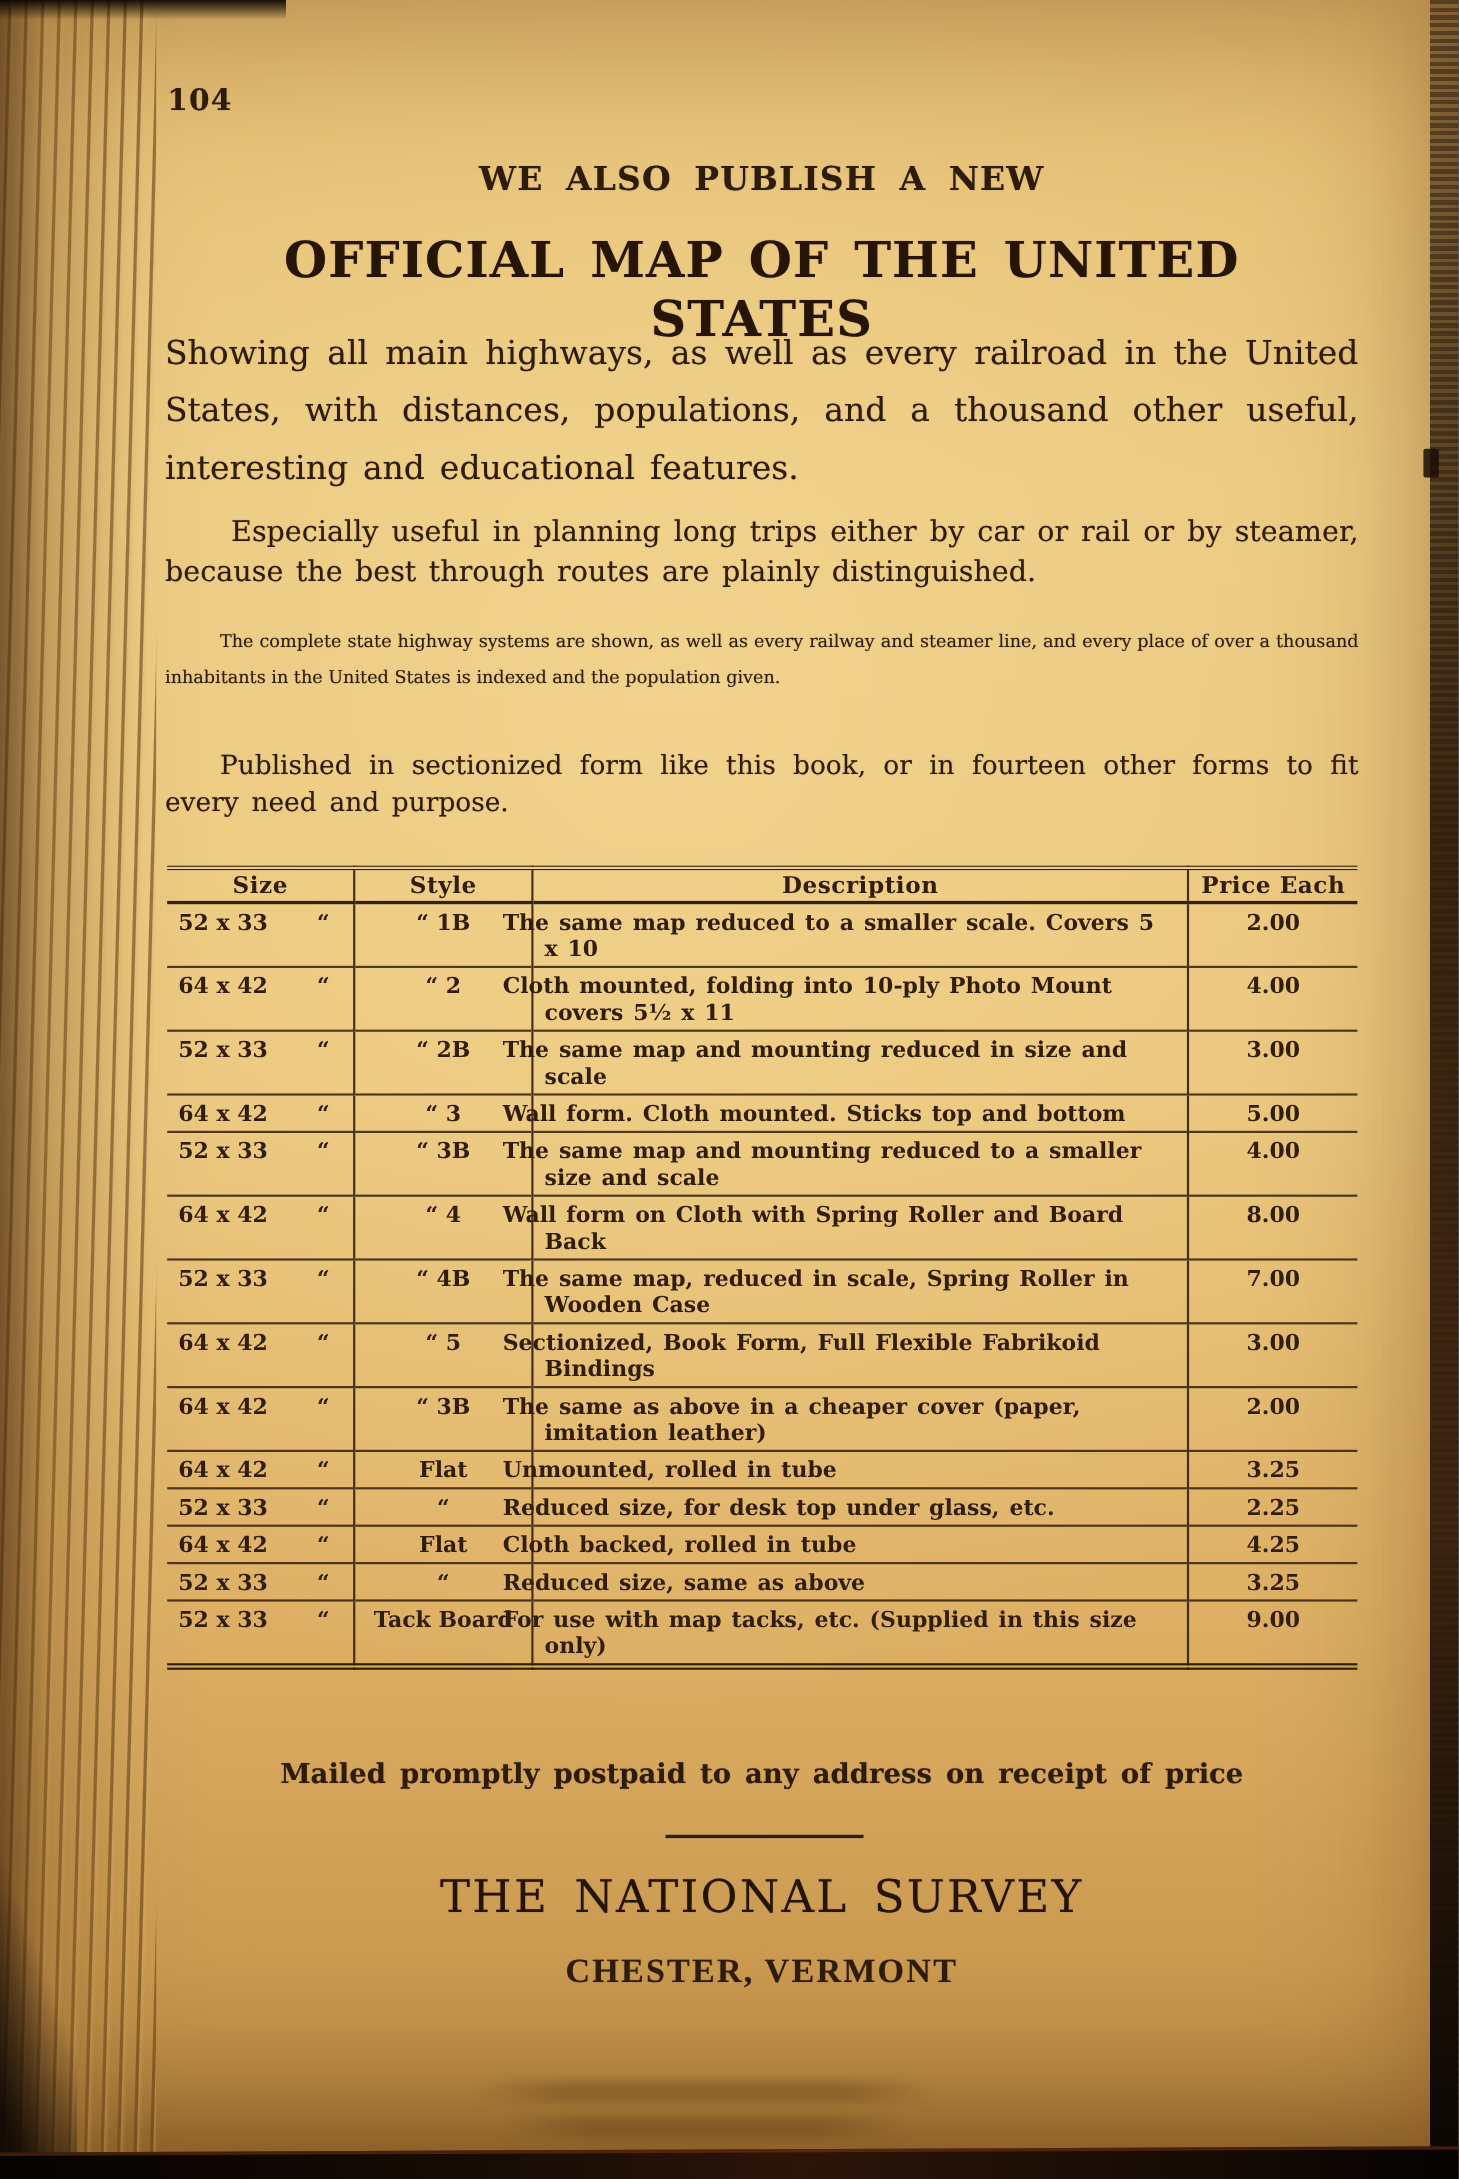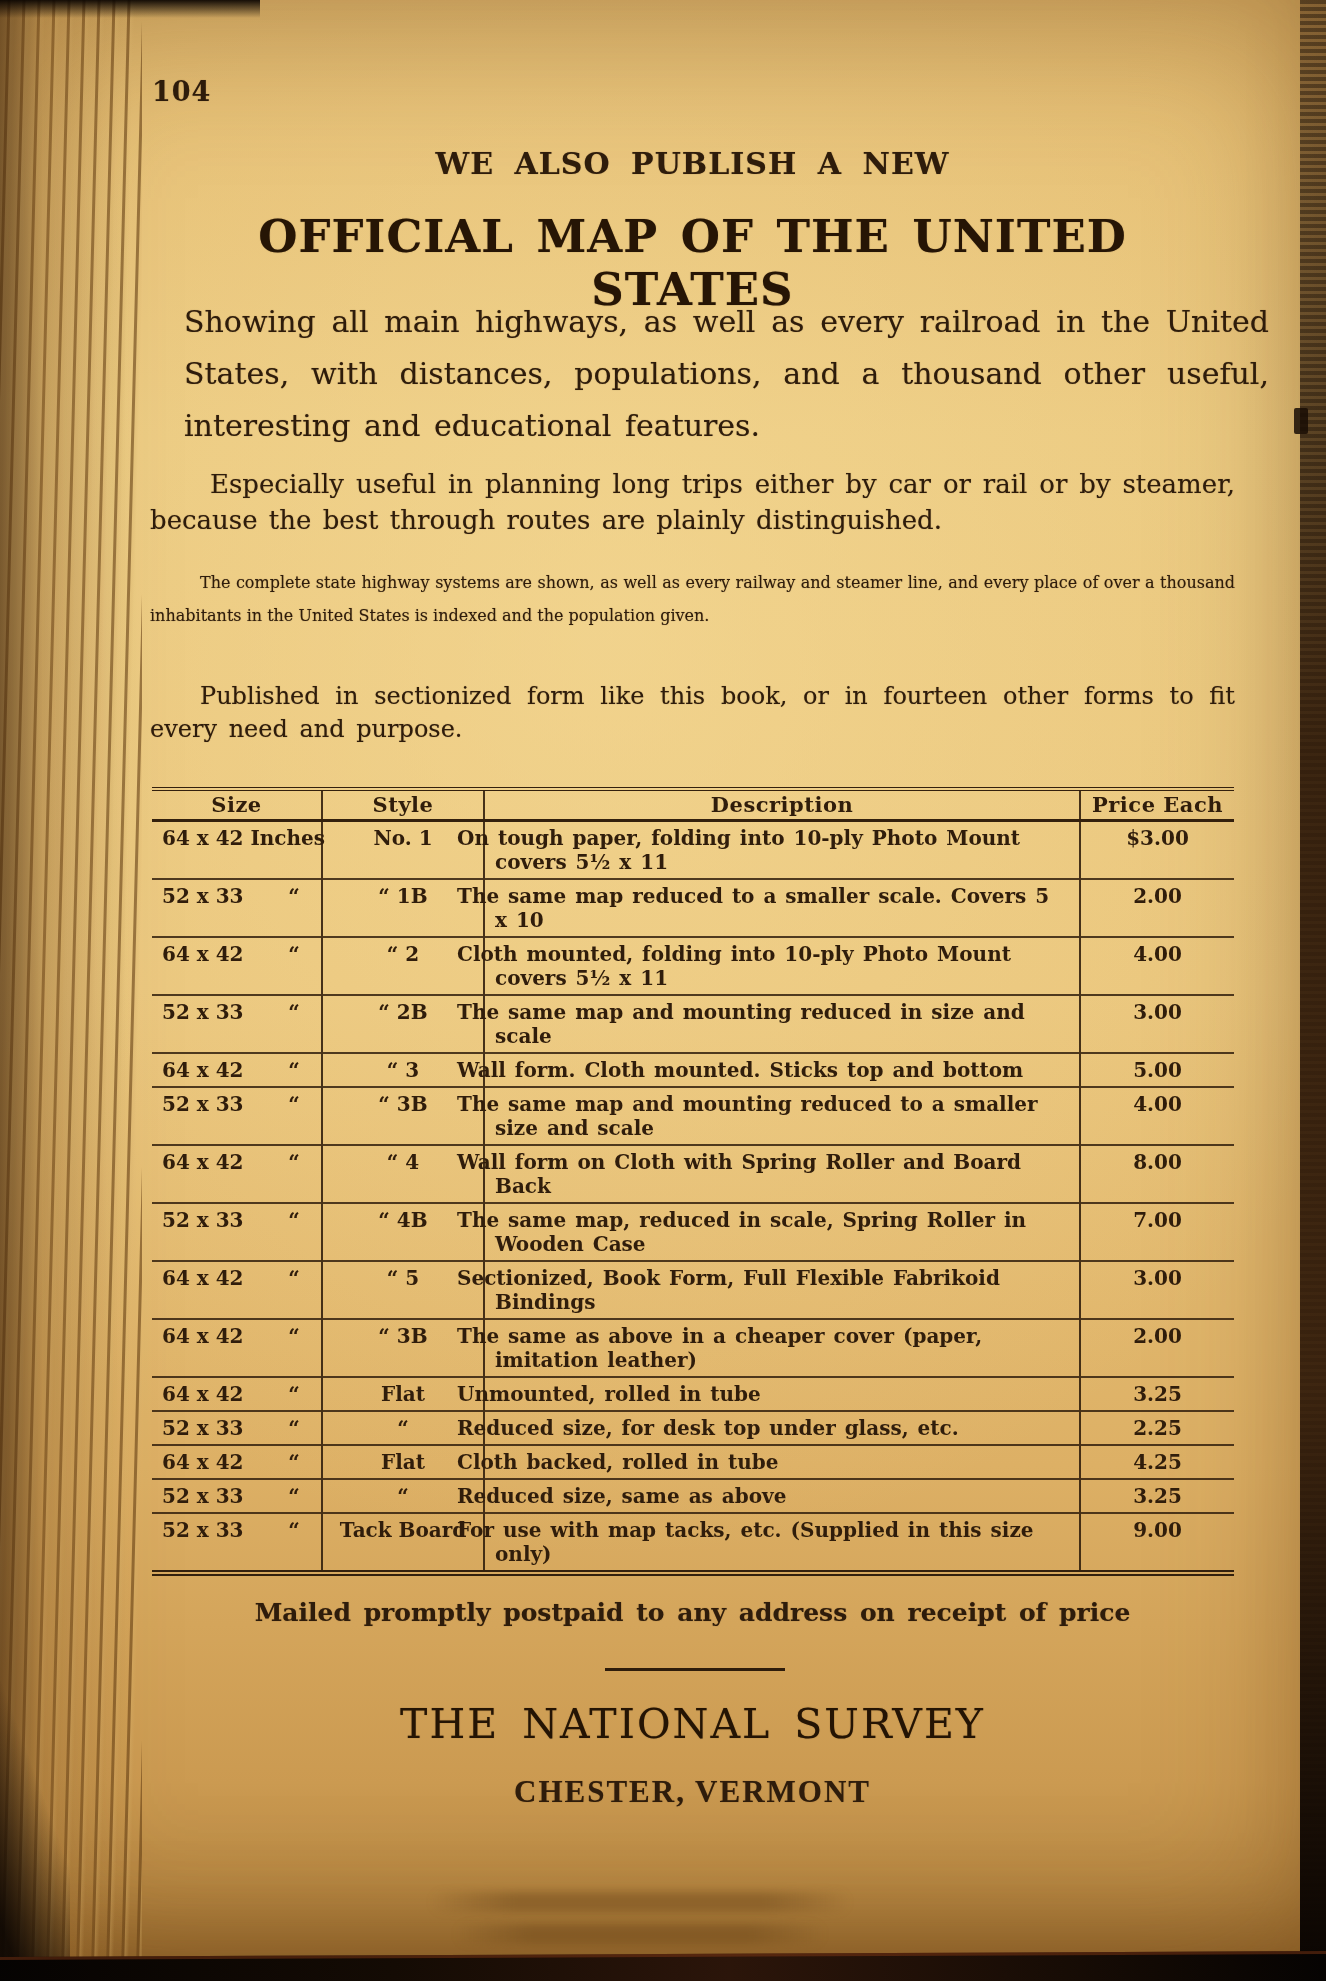--- a/index.html
+++ b/index.html
@@ -46,21 +46,21 @@
     border-top:3px solid rgba(140,60,22,.45);
     transform:rotate(-.25deg);
   }
   
   #content{position:absolute;left:150px;top:0;width:1085px;}
   .abs{position:absolute;}
   #page-number{top:76px;left:2px;font-size:27px;font-weight:700;letter-spacing:1px;}
   #heading-small{top:146px;left:0;width:100%;text-align:center;font-size:30px;font-weight:700;letter-spacing:1px;word-spacing:9px;}
   #heading-large{top:210px;left:0;width:100%;text-align:center;font-size:45px;font-weight:700;letter-spacing:1px;word-spacing:6px;color:#261505;}
   .para{left:0;width:100%;text-align:justify;}
-  #para1{top:296px;font-size:30px;line-height:52px;word-spacing:4px;margin-left:34px;}
+  #para1{top:296px;font-size:30px;line-height:52px;word-spacing:4px;}
   #para2{top:466px;font-size:26px;line-height:36px;text-indent:60px;word-spacing:3px;}
   #para3{top:566px;font-size:16px;line-height:33px;text-indent:50px;}
   #para4{top:680px;font-size:24px;line-height:33px;text-indent:50px;word-spacing:4px;}
   h1,h2,p{margin:0;font-size:inherit;font-weight:inherit;}
   
   #price-table{
     top:787px;left:2px;width:1082px;
     border-collapse:collapse;table-layout:fixed;
     border-top:4px double #33200d;border-bottom:6px double #33200d;
     font-size:20px;line-height:24px;font-weight:700;color:#301d0b;
@@ -126,31 +126,20 @@
       </colgroup>
       <thead>
         <tr>
           <th>Size</th>
           <th>Style</th>
           <th>Description</th>
           <th>Price Each</th>
         </tr>
       </thead>
       <tbody>
-  <tr>
-    <td class="size-cell b-r">
-      <span class="size-wrap">
-                <span>64 x 42 Inches</span>
-                <span class="size-ditto"></span>
-              </span>
-    </td>
-    <td class="style-cell b-r">No. 1</td>
-    <td class="desc-cell b-r">On tough paper, folding into 10-ply Photo Mount covers 5½ x 11</td>
-    <td class="price-cell">$3.00</td>
-  </tr>
 
   <tr>
     <td class="size-cell b-r">
       <span class="size-wrap">
                 <span>52 x 33</span>
                 <span class="size-ditto">“</span>
               </span>
     </td>
     <td class="style-cell b-r">“  1B</td>
     <td class="desc-cell b-r">The same map reduced to a smaller scale.  Covers 5 x 10</td>

